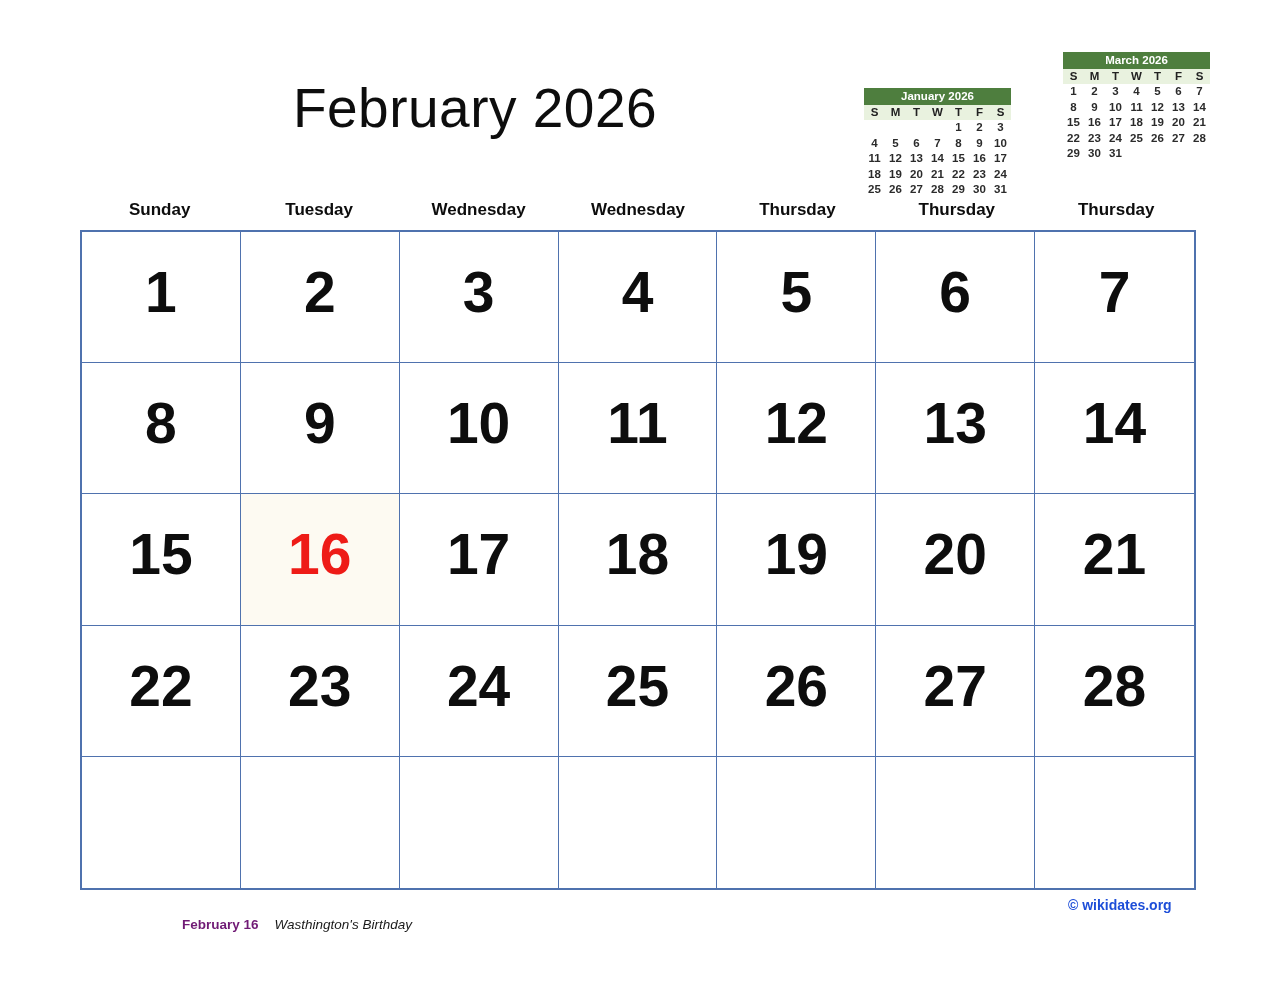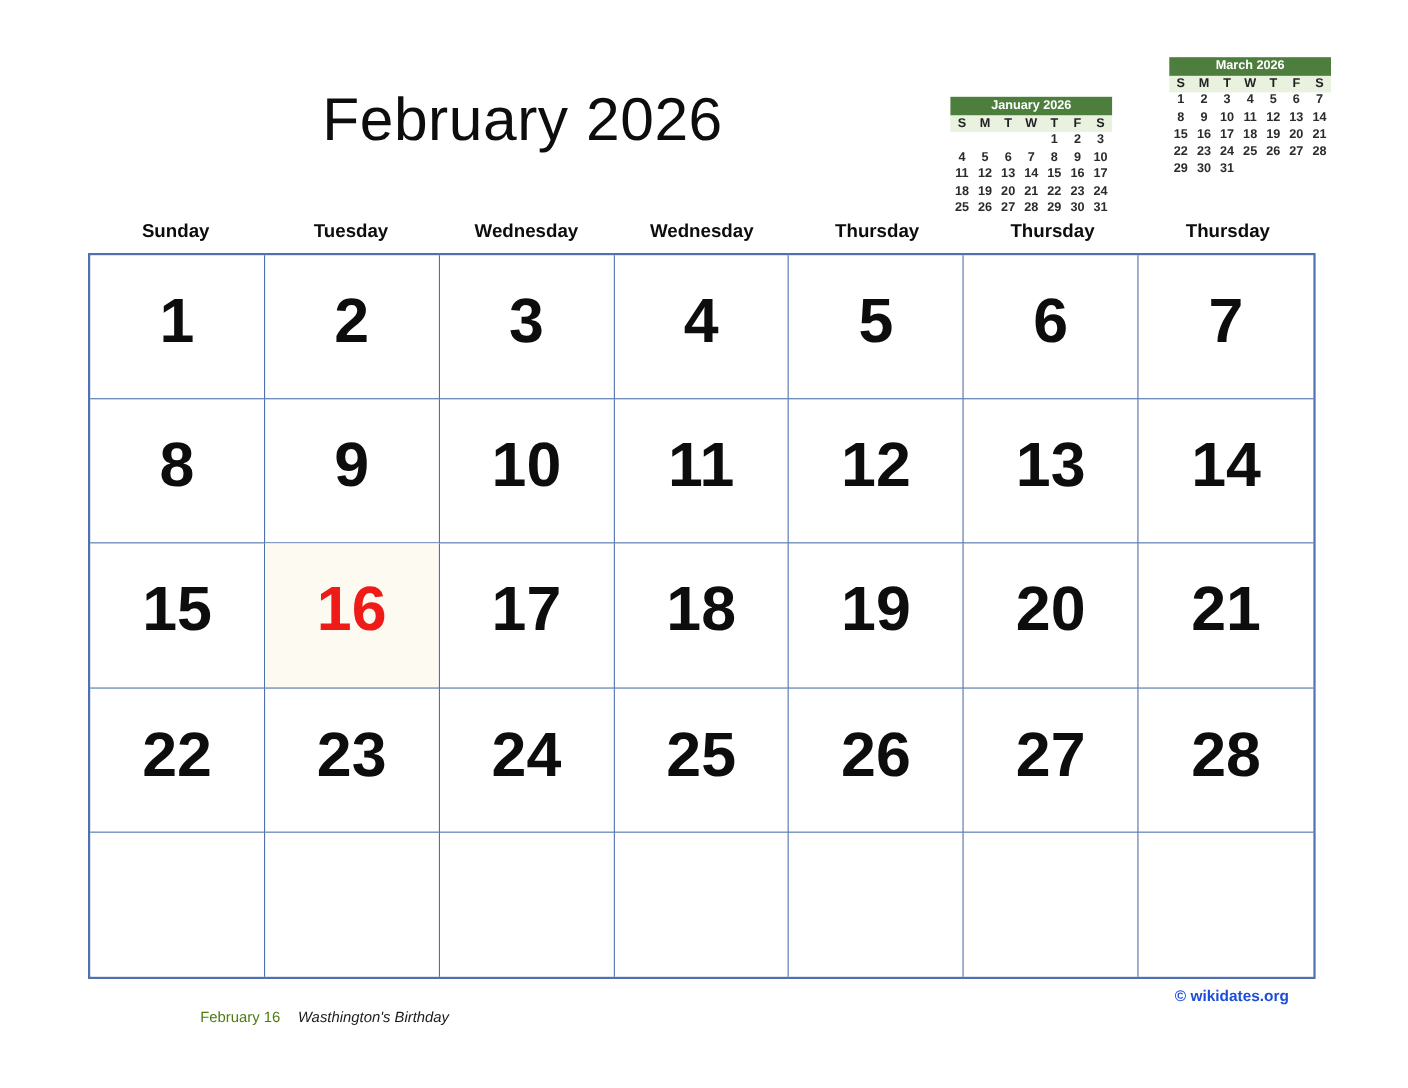--- a/index.html
+++ b/index.html
@@ -117,22 +117,22 @@
   }
   .legend {
     position:absolute;
     left:163px; top:917px;
     font-size:13.5px;
     display:flex;
     gap:16px;
     align-items:baseline;
   }
   .legend-date {
-    font-weight:normal;
-    color:#4d7c0f;
+    font-weight:bold;
+    color:#701a75;
     padding-left:19px;
   }
   .legend-text { color:#1a1a1a;font-style:italic; }
 </style>
 </head>
 <body>
 
 <h1 class="page-title">February 2026</h1>
 
 <div class="mini-cal jan">

